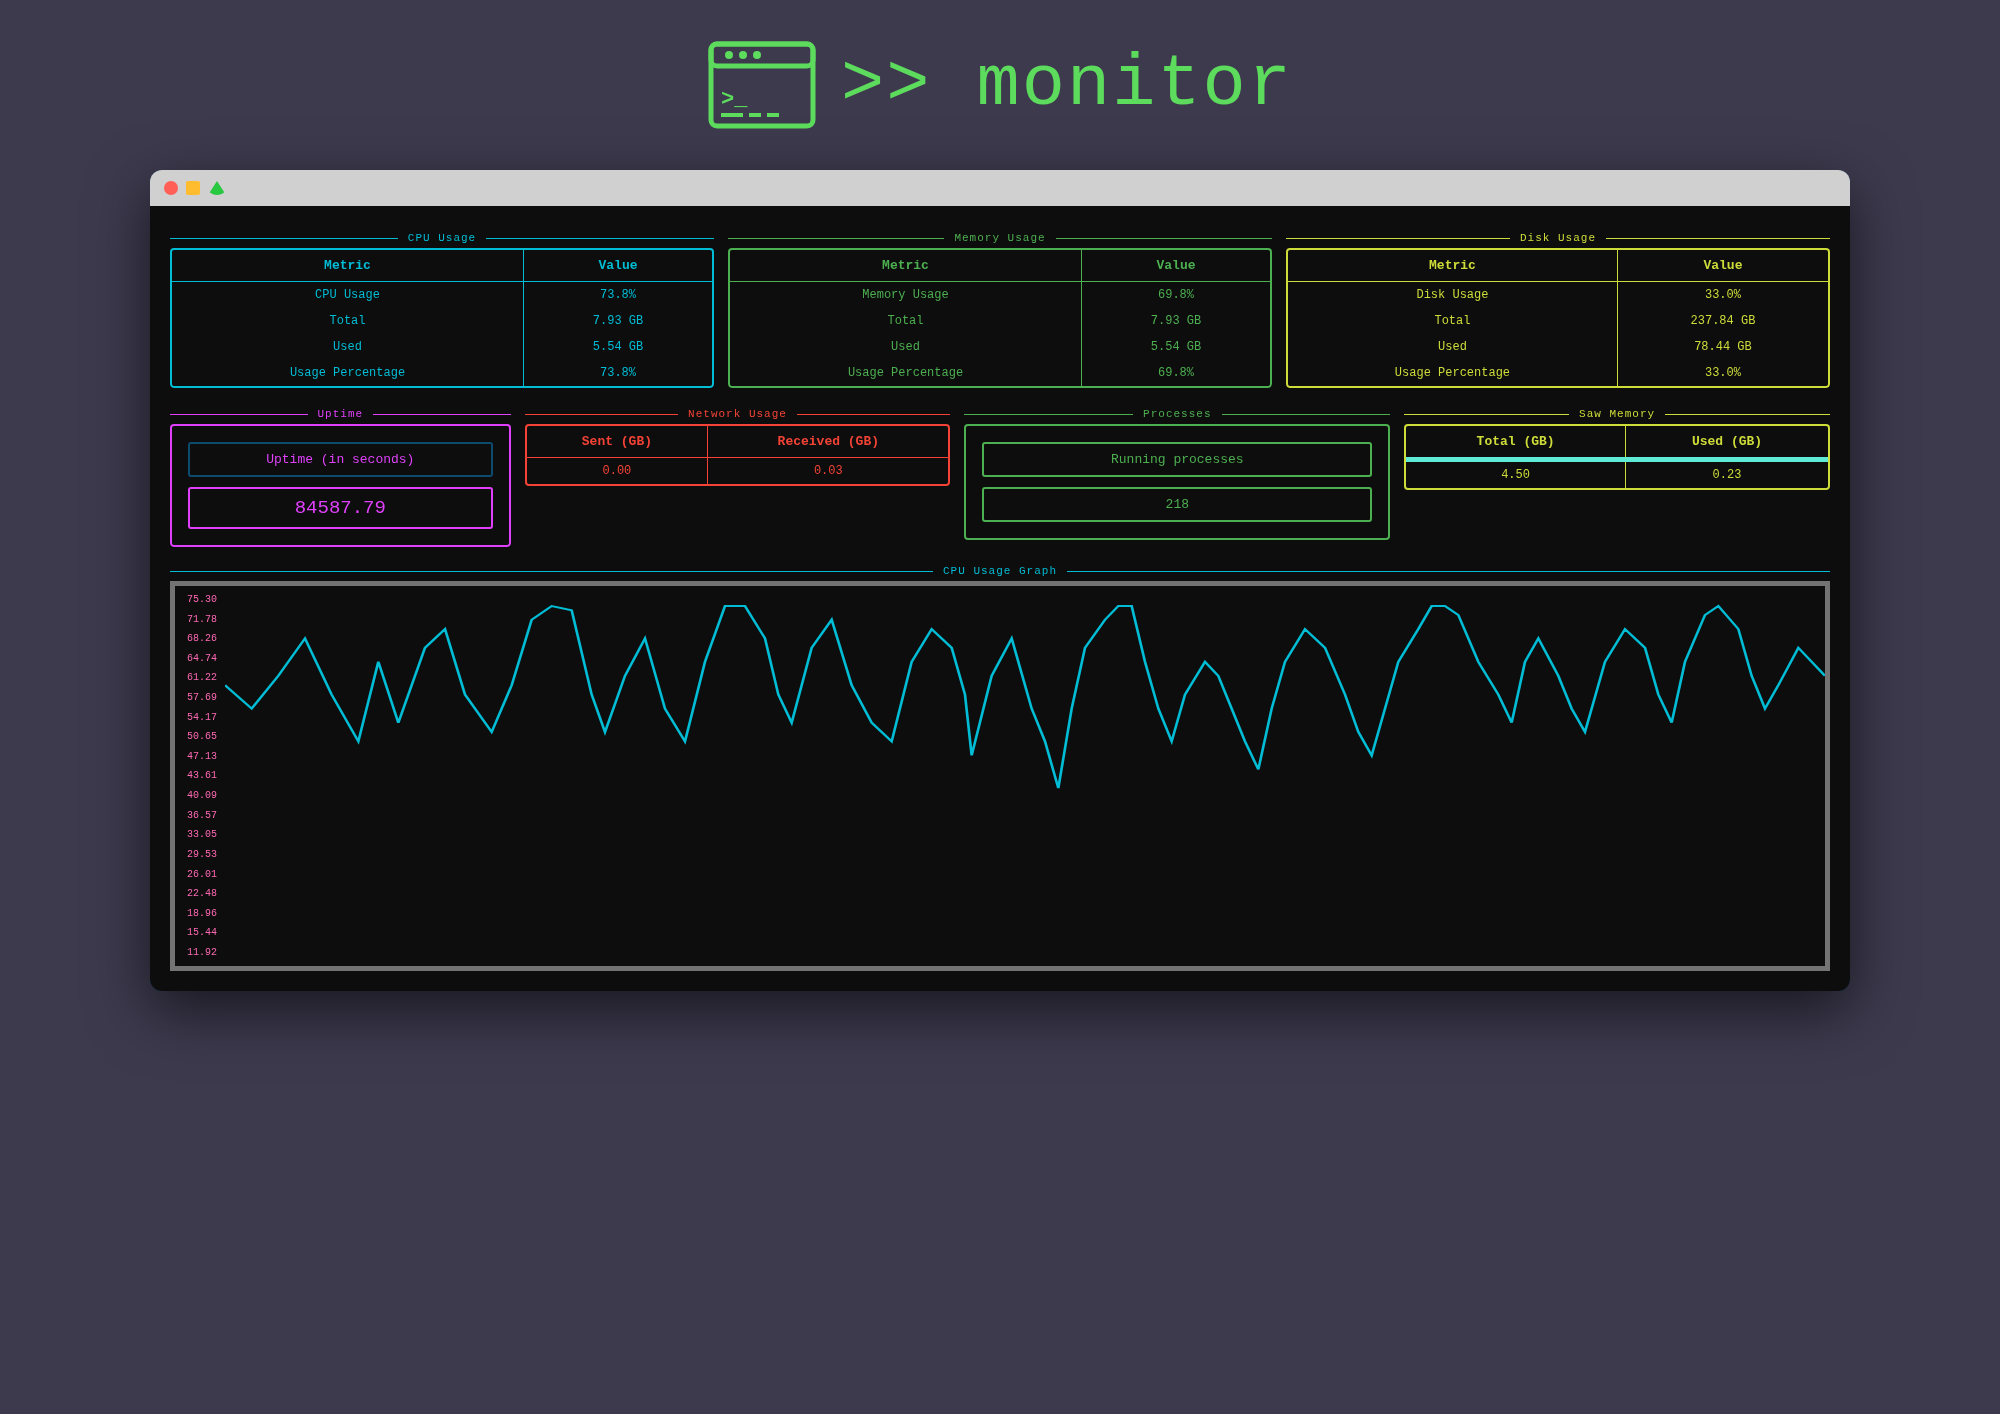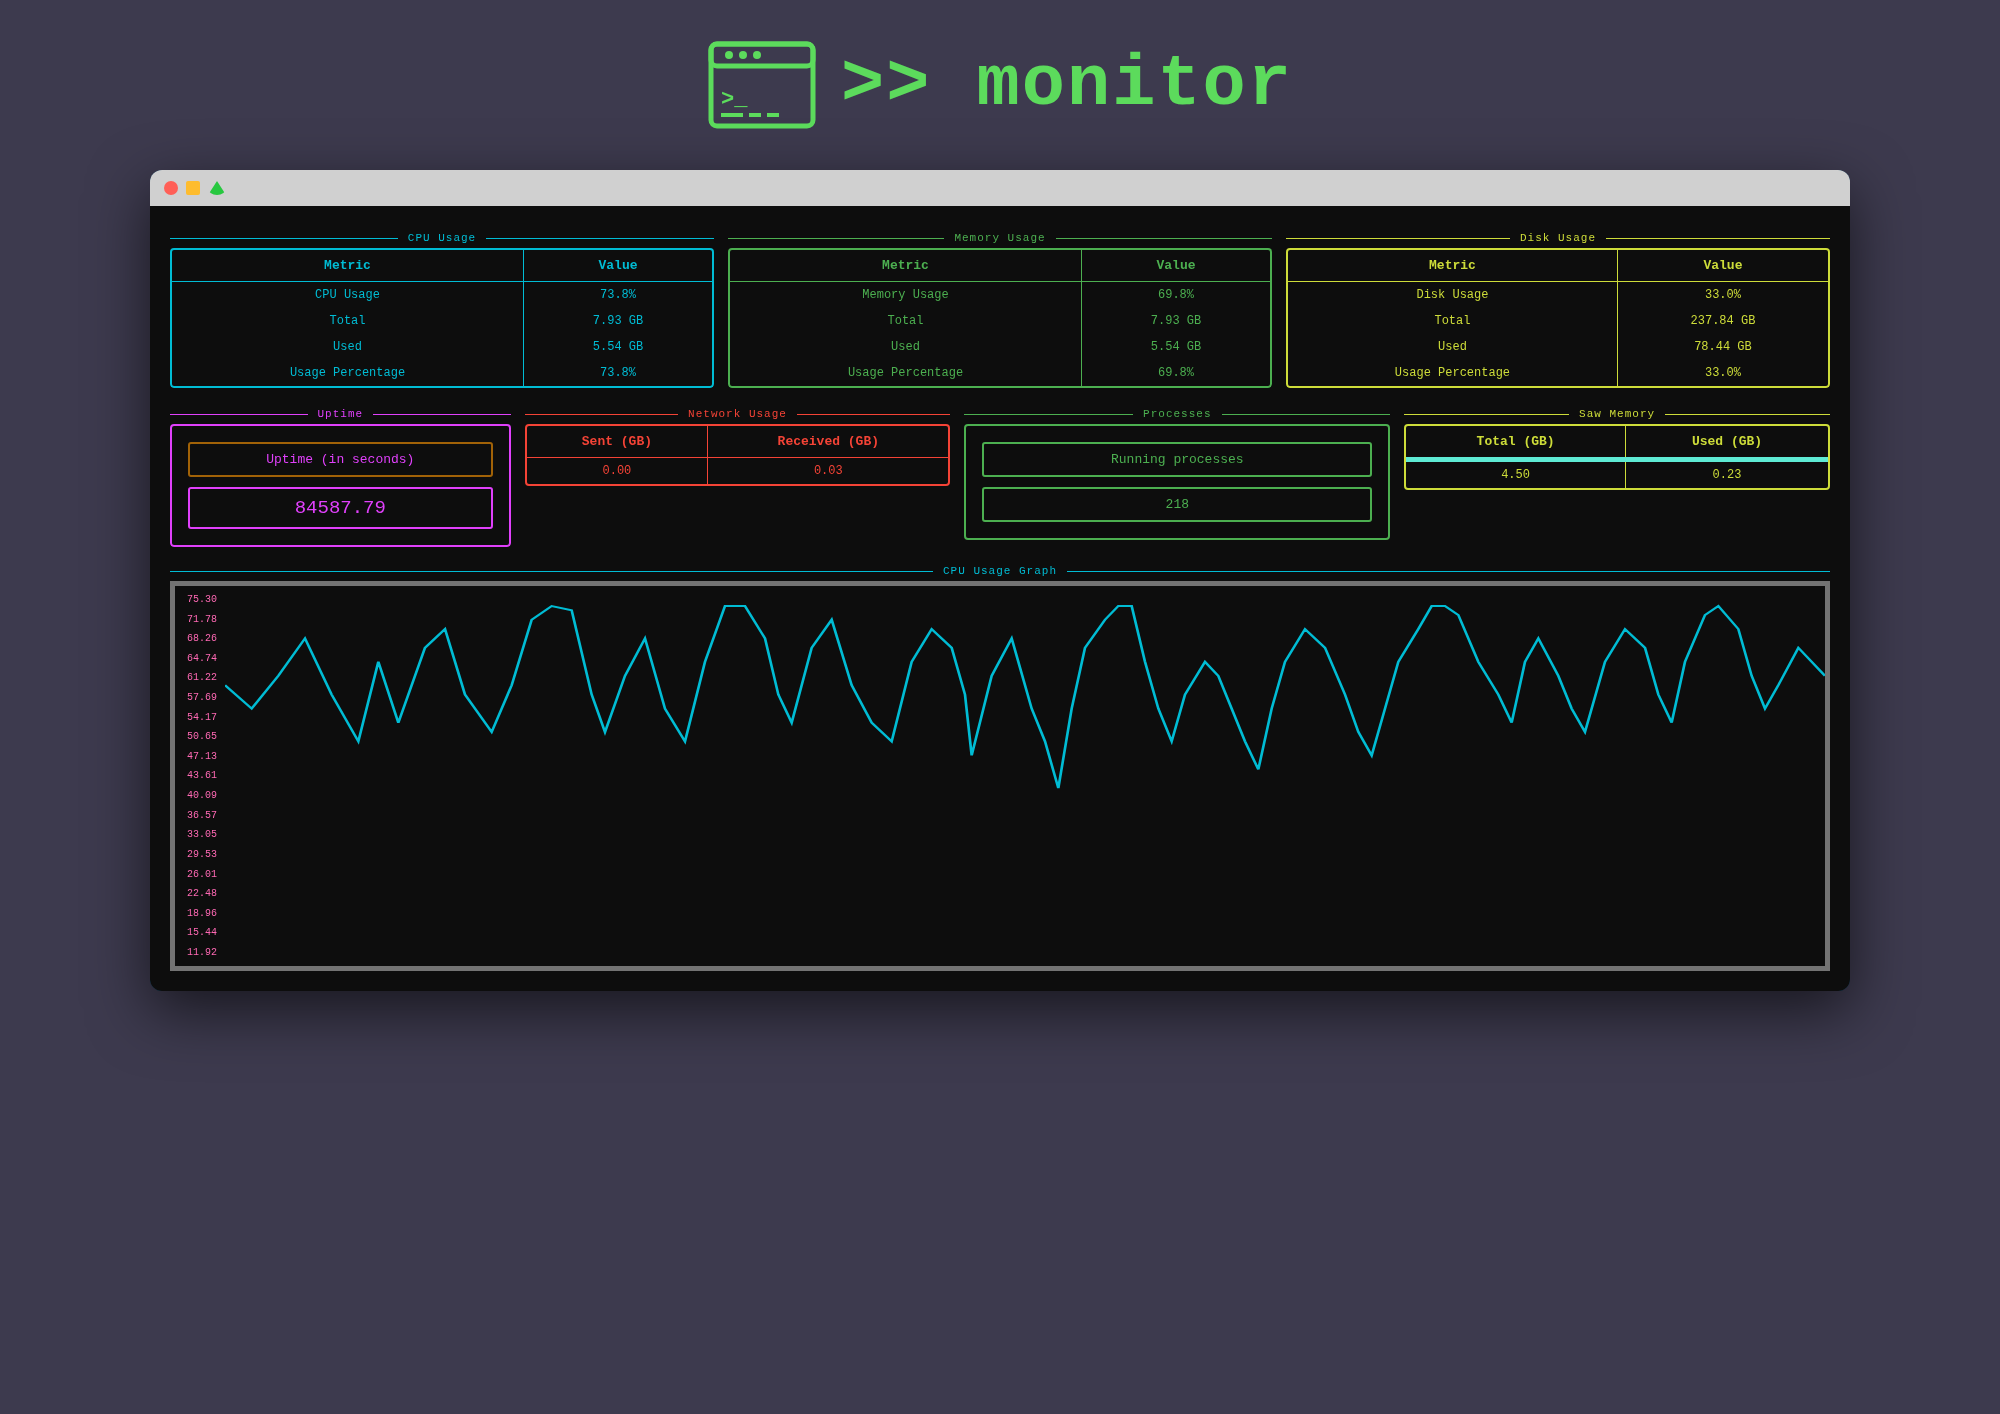--- a/index.html
+++ b/index.html
@@ -21,21 +21,21 @@
       margin-bottom: 40px;
     }
 
     .terminal-icon {
       width: 110px;
       height: 90px;
     }
 
     .header-title {
       font-size: 72px;
-      font-weight: bold;
+      font-weight: normal;
       color: #5cdb5c;
       letter-spacing: 2px;
     }
 
     .window-frame {
       background: #0c4a6e;
       border-radius: 12px;
       width: 1700px;
       overflow: hidden;
       box-shadow: 0 20px 60px rgba(0,0,0,0.6);
@@ -131,21 +131,21 @@
     .swap-panel .data-table th { color: #cddc39; border-bottom: 5px solid #5eead4; }
     .swap-panel .data-table td { color: #cddc39; }
 
     .col-divider-cpu td:first-child, .col-divider-cpu th:first-child { border-right: 1px solid #00bcd4; }
     .col-divider-mem td:first-child, .col-divider-mem th:first-child { border-right: 1px solid #4caf50; }
     .col-divider-disk td:first-child, .col-divider-disk th:first-child { border-right: 1px solid #cddc39; }
     .col-divider-net td:first-child, .col-divider-net th:first-child { border-right: 1px solid #f44336; }
     .col-divider-swap td:first-child, .col-divider-swap th:first-child { border-right: 1px solid #cddc39; }
 
     .uptime-label-box {
-      border: 2px solid #a16207;
+      border: 2px solid #0c4a6e;
       border-radius: 3px;
       padding: 8px 24px;
       color: #e040fb;
       font-size: 13px;
       width: 100%;
       text-align: center;
     }
 
     .uptime-value-box {
       border: 2px solid #e040fb;

